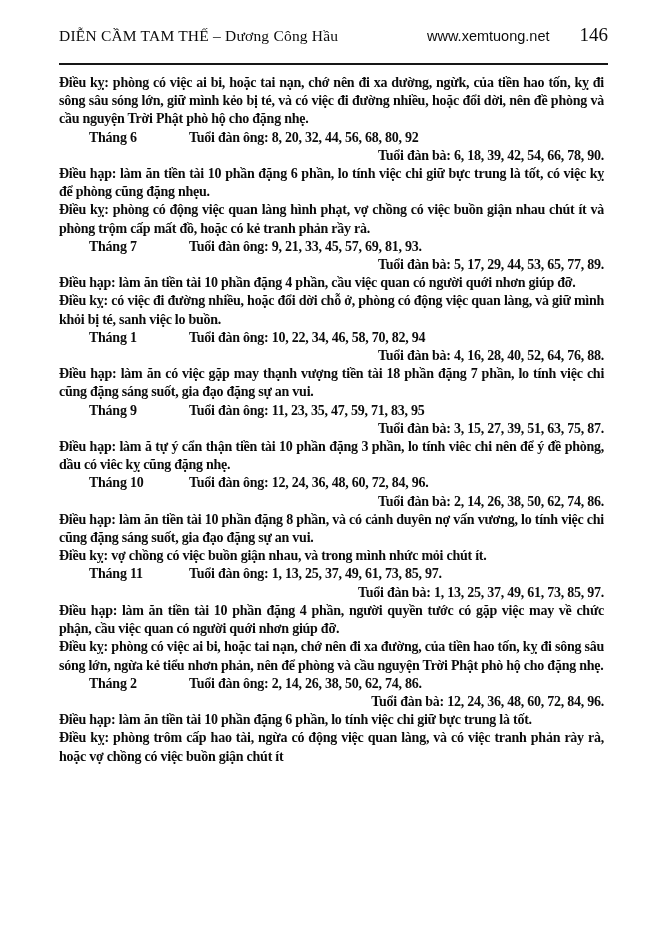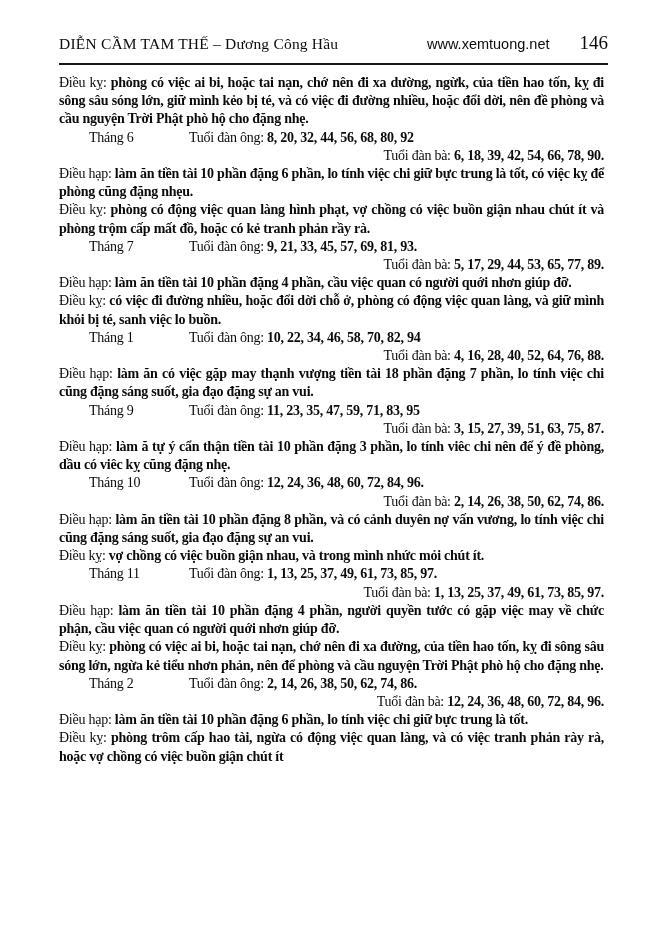--- a/index.html
+++ b/index.html
@@ -9,21 +9,21 @@
     height: 936px;
     background: #ffffff;
     font-family: "Liberation Serif", serif;
     color: #0b0b0b;
     overflow: hidden;
     margin: 0 auto;
   }
   .header {
     position: absolute;
     left: 59px;
-    top: 32px;
+    top: 24px;
     width: 549px;
     display: flex;
     justify-content: space-between;
     align-items: baseline;
   }
   .header-title {
     font-size: 15.5px;
     letter-spacing: 0.2px;
     white-space: nowrap;
   }
@@ -53,21 +53,21 @@
     width: 545px;
     font-size: 14px;
     line-height: 18.2px;
     letter-spacing: -0.25px;
   }
   .para {
     margin: 0;
     text-align: justify;
     font-weight: bold;
   }
-  .label, .ages-label, .month-name { font-weight: normal; }
+  .label, .ages-label, .month-name { font-weight: bold; }
   .month-row { padding-left: 30px; white-space: nowrap; }
   .month-name { display: inline-block; width: 100px; }
   .women-row { padding-left: 130px; white-space: nowrap; text-align: right; }
   .btext { font-weight: bold; }
 </style>
 </head>
 <body>
 
 <div class="page">
 

